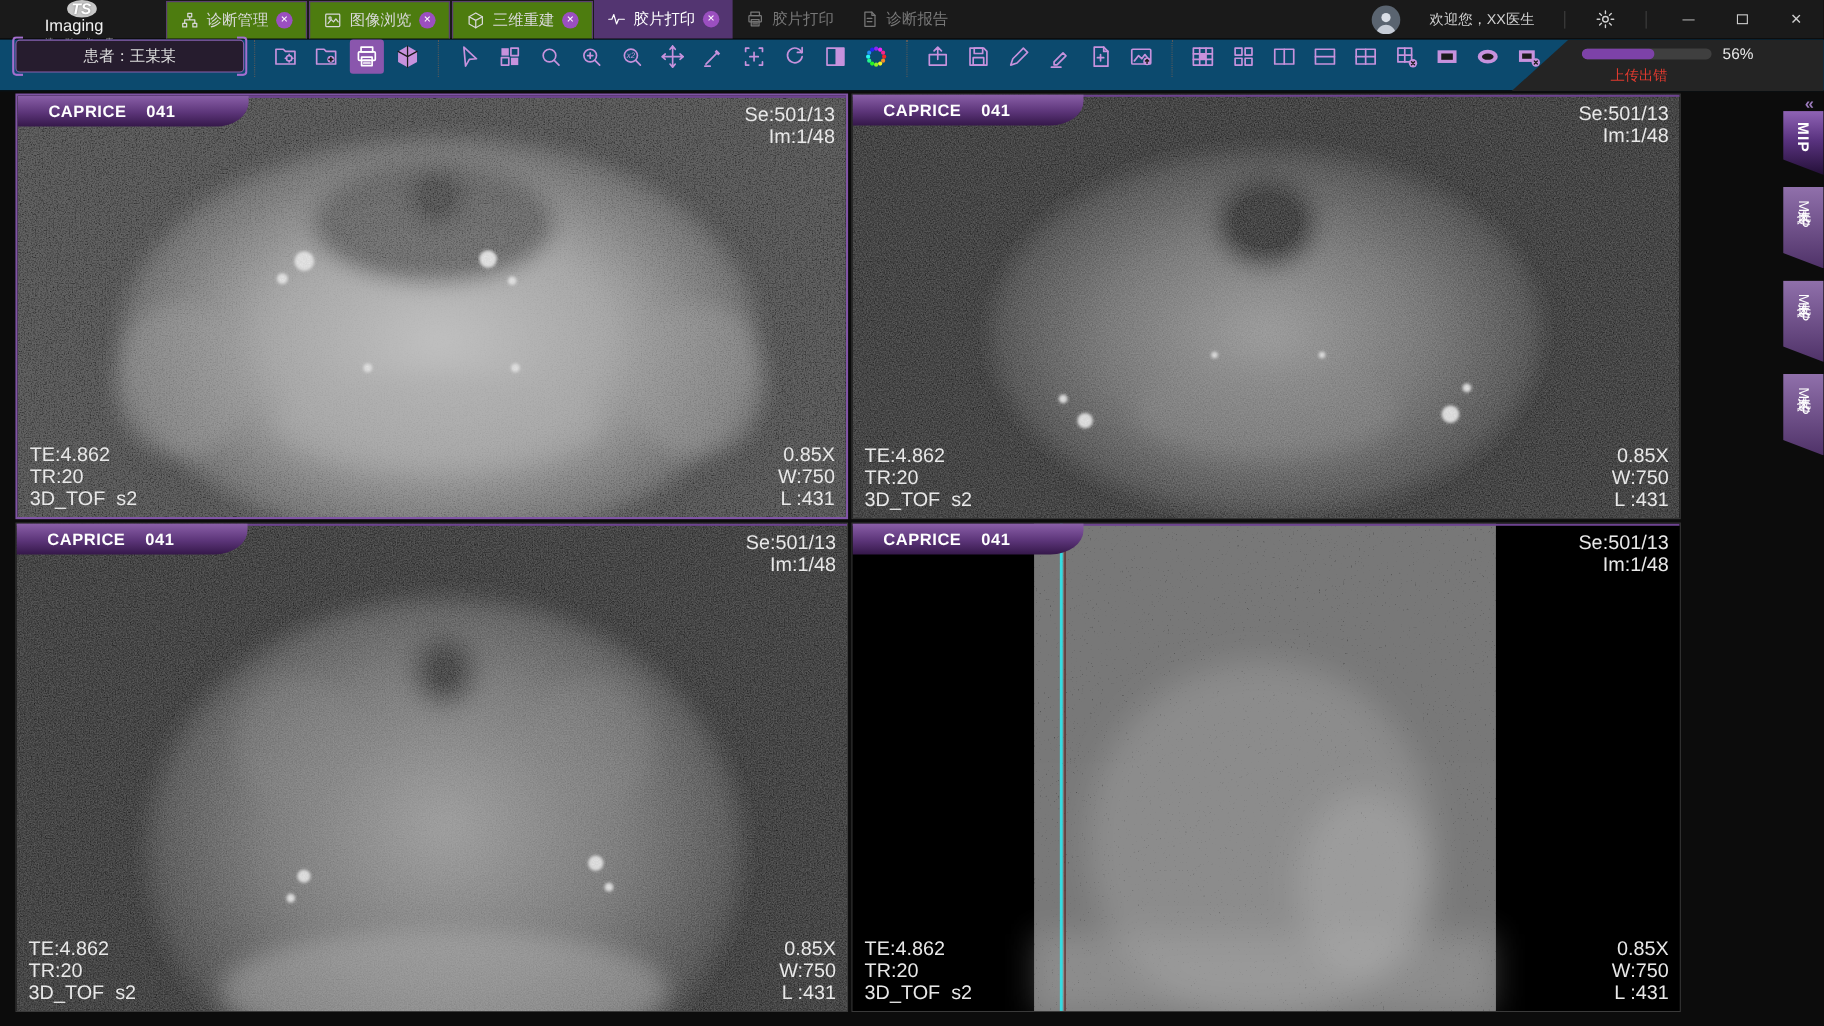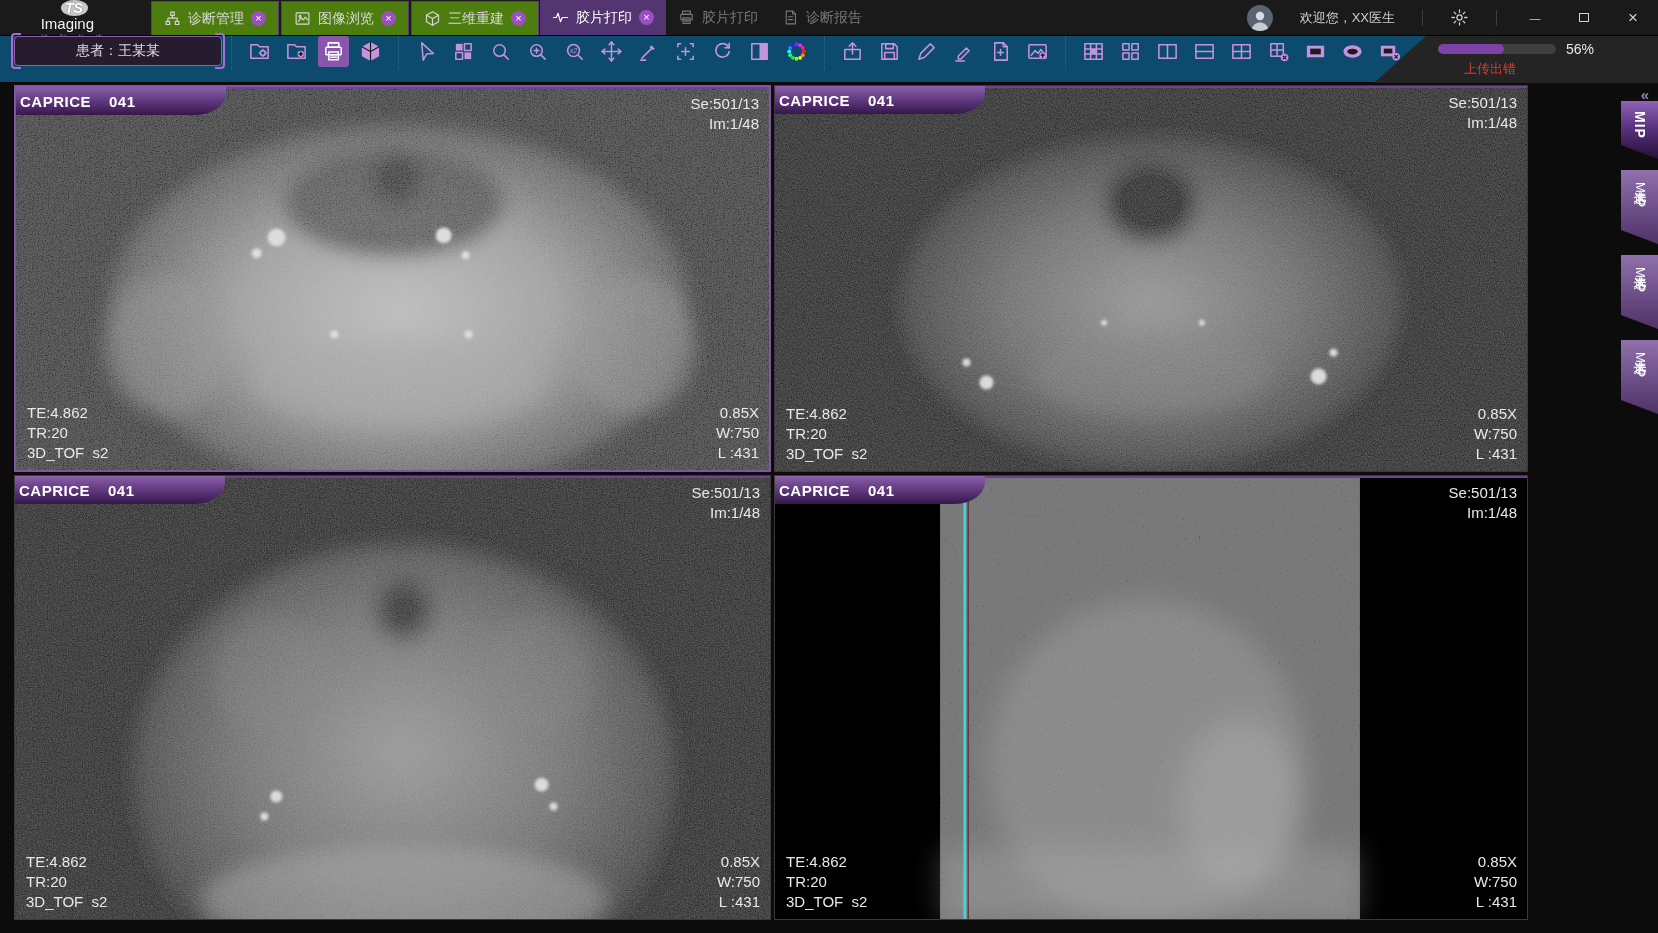--- a/index.html
+++ b/index.html
@@ -51,25 +51,25 @@
   .pstatus { color:#e03a2f; font-size:13px; margin:3px 0 0 26px; }
 
   
   .main { position:relative; height:850px; display:flex; background:#0c0c0c;}
   .vgrid { margin:2px 0 0 14px; display:grid; grid-template-columns:757px 754px; grid-template-rows:387px 445px; gap:3px;}
   .vp { position:relative; background:#000; border:1px solid #3a3a3a; overflow:hidden; cursor:pointer;}
   .vp.selected { border:2px solid #8055a5; }
   .vp-topline { position:absolute; top:0; left:0; right:0; height:2px; background:#6d4390; z-index:3;}
   .vp-tab { position:absolute; top:0; left:0; height:28px; width:210px; z-index:4;
             background:linear-gradient(180deg,#8a5fa8 0%, #5c3579 55%, #35184a 100%);
-            border-bottom-right-radius:30px 22px; display:flex; align-items:center; padding-left:4px;
+            border-bottom-right-radius:30px 22px; display:flex; align-items:center; padding-left:28px;
             color:#fff; font-size:15px; font-weight:bold; letter-spacing:.5px;}
   .vp-tab .num { margin-left:18px; font-weight:bold;}
   .scene { position:absolute; inset:0; width:100%; height:100%; z-index:1;}
-  .ov { position:absolute; z-index:5; color:#e8e8e8; font-size:15px; line-height:20px;}
+  .ov { position:absolute; z-index:5; color:#e8e8e8; font-size:18px; line-height:20px;}
   .ov div { white-space:pre; }
   .ov.tr { top:7px; right:10px; text-align:right;}
   .ov.bl { bottom:7px; left:11px; }
   .ov.br { bottom:7px; right:10px; text-align:right;}
 
   
   .sidebar { flex:1; position:relative; }
   .collapse-btn { position:absolute; top:3px; right:9px; color:#9d7cbe; font-size:15px; font-weight:bold; cursor:pointer;}
   .stabs { position:absolute; top:18px; right:0; display:flex; flex-direction:column; gap:11px; align-items:flex-end;}
   .stab { width:37px; padding:10px 0 18px; clip-path:polygon(0 0,100% 0,100% 100%,0 calc(100% - 14px));

